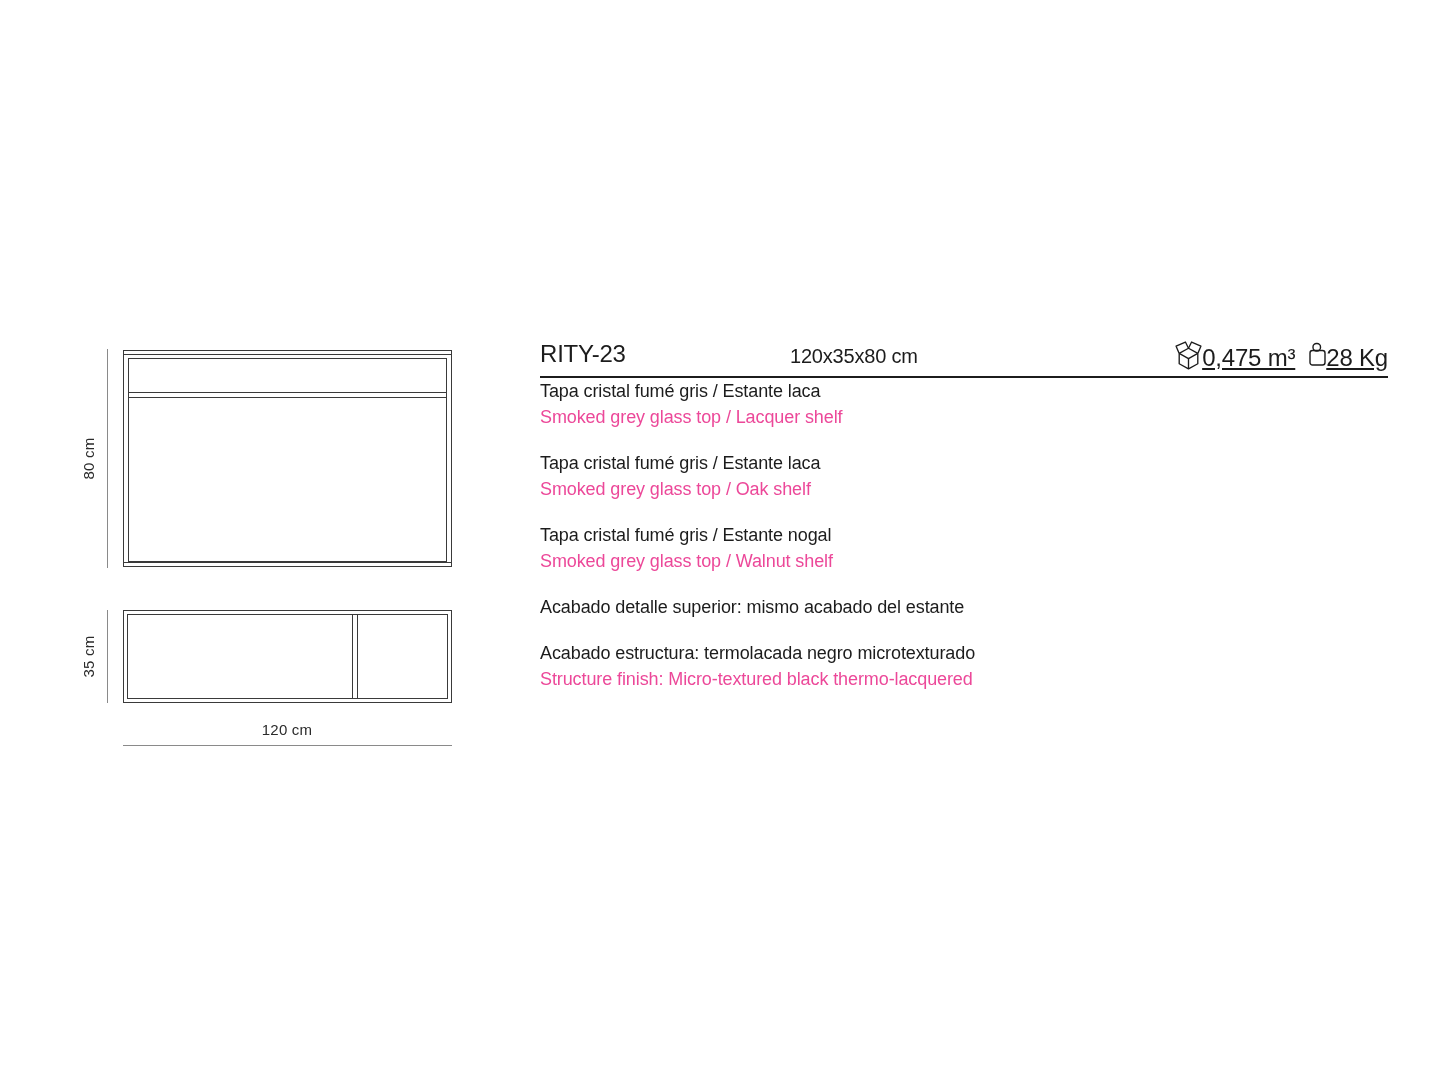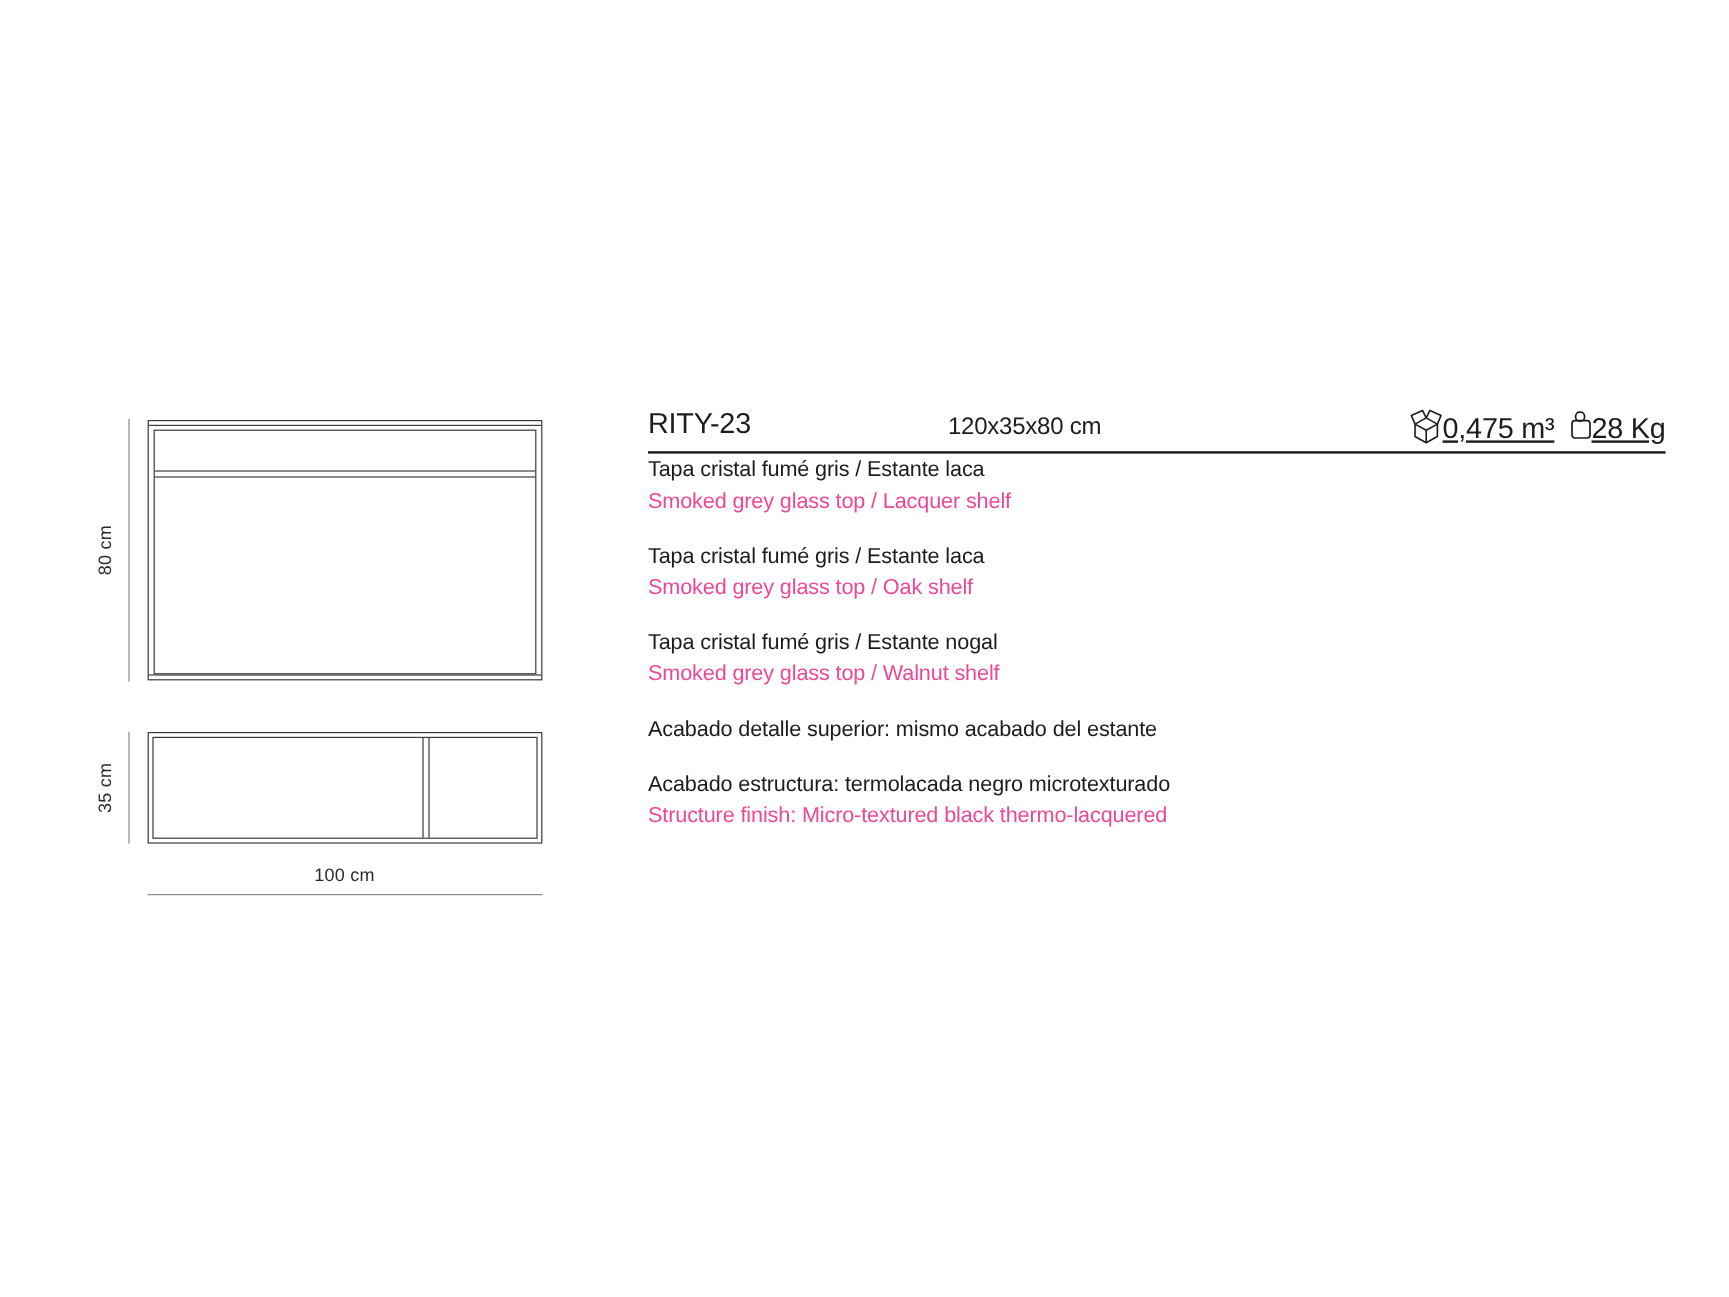--- a/index.html
+++ b/index.html
@@ -102,21 +102,21 @@
 
   <div class="line" style="left:107px; top:610px; width:1px; height:93px;"></div>
   <div class="dim-label rot" style="left:58px; top:648px; width:60px;">35 cm</div>
 
   <div class="tv-outer">
     <div class="tv-inner">
       <div class="tv-divider"></div>
     </div>
   </div>
 
-  <div class="dim-label" style="left:237px; top:721px; width:100px;">100 cm</div>
+  <div class="dim-label" style="left:237px; top:721px; width:100px;">120 cm</div>
   <div class="line" style="left:123px; top:745px; width:329px; height:1px;"></div>
 
   <div class="info">
 
     <div class="header-row">
       <span class="model-name">RITY-23</span>
       <span class="dims-text">120x35x80 cm</span>
 
       <span class="metrics">
         <span class="icon">

